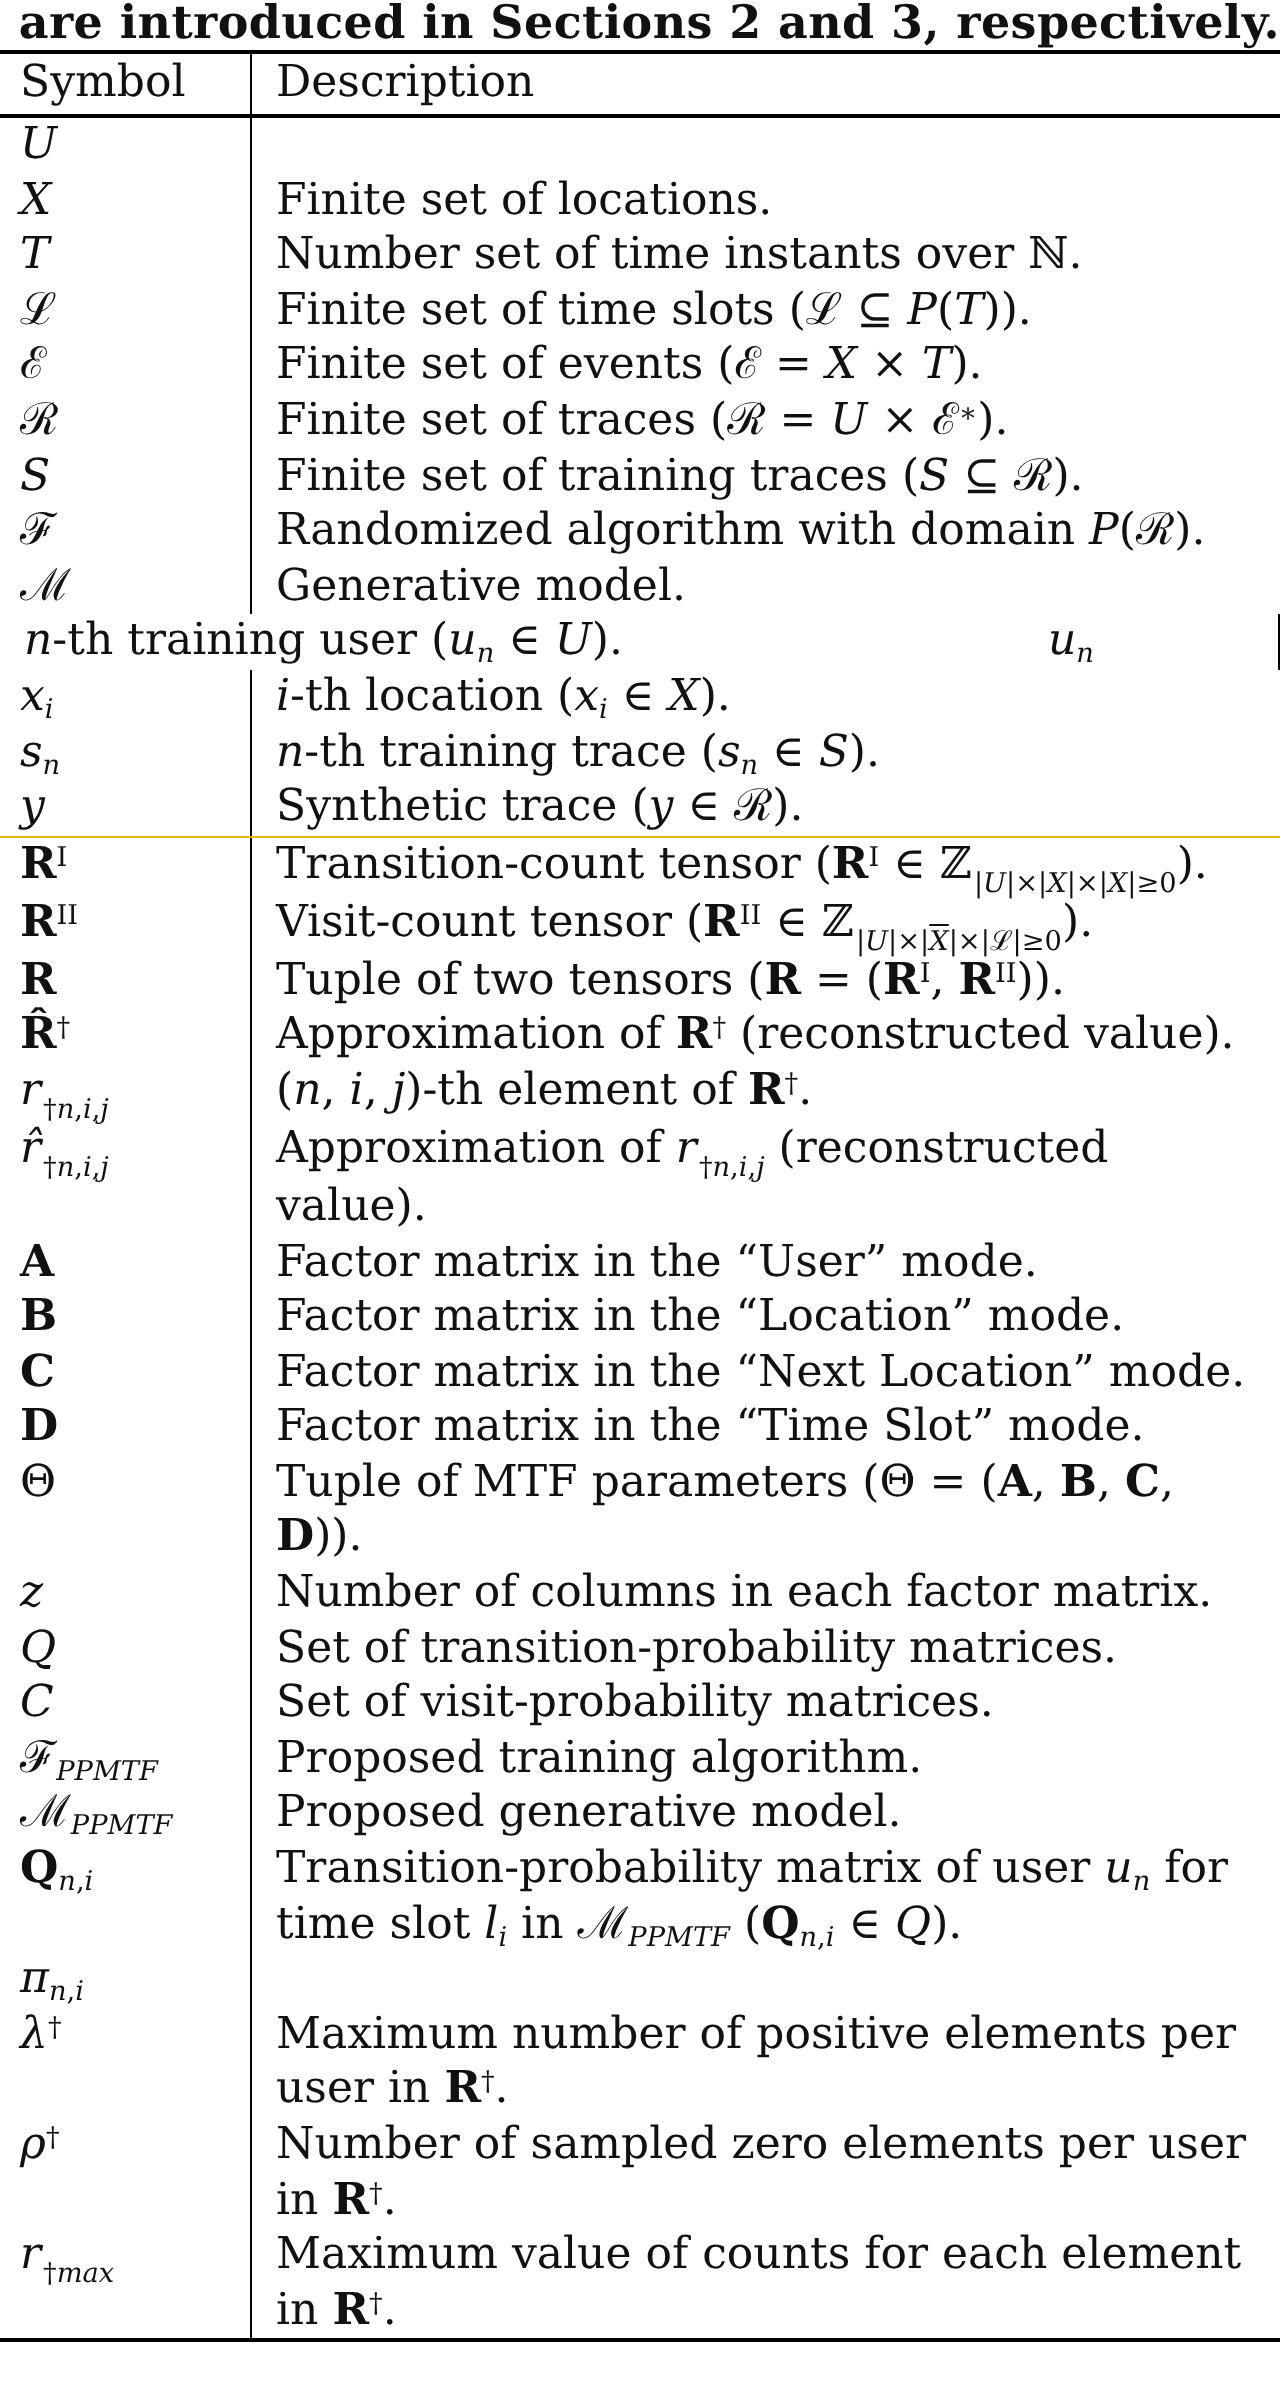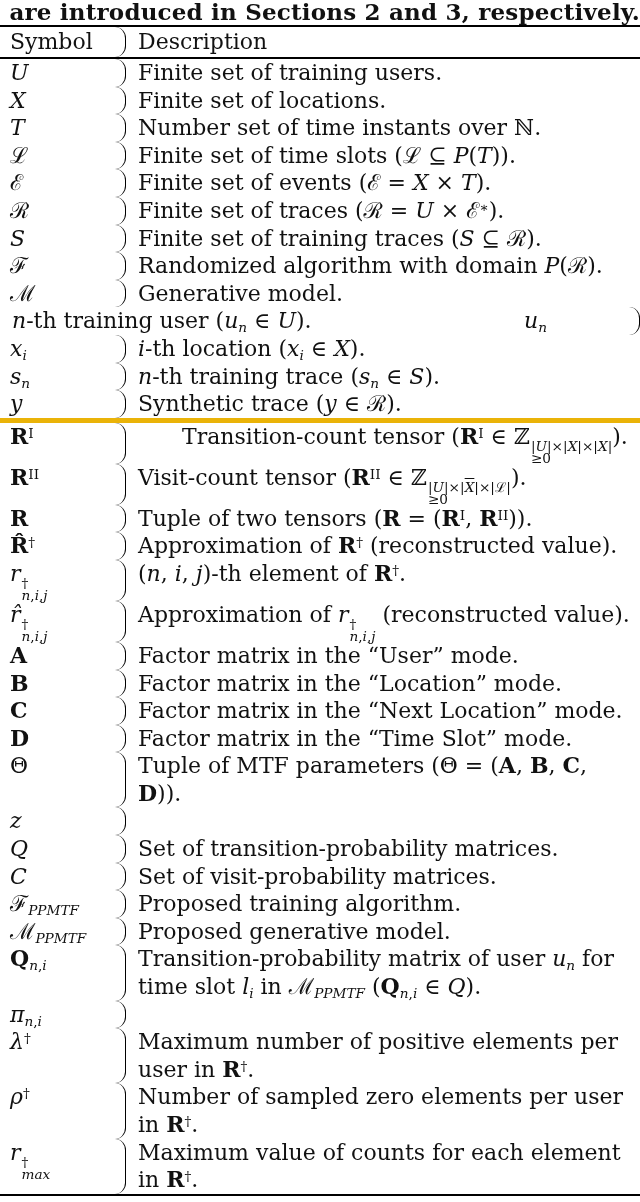--- a/index.html
+++ b/index.html
@@ -22,28 +22,27 @@
     letter-spacing: 0.2px;
     text-align: right;
   }
 
   .tbl {
     margin-top: 1px;
     border-top: 2px solid #000;
     border-bottom: 2.5px solid #000;
   }
   .row { display: flex; align-items: stretch; }
-  .row.rule-above { border-top: 5px solid #eab308; gap: 44px; }
+  .row.rule-above { border-top: 1px solid #eab308; }
 
   .cell { line-height: 27.6px; box-sizing: border-box; }
   .cell.sym {
     width: 126px; flex: 0 0 126px;
     border-right: 1.5px solid #000;
     padding: 0 4px 0 10px;
-    border-radius: 11px;
   }
   .cell.desc {
     flex: 1 1 auto;
     padding: 0 8px 0 12px;
   }
   .thead .cell { line-height: 30px; }
   .thead { border-bottom: 2px solid #000; }
 
   
   .cal { font-style: italic; font-family: "DejaVu Serif", serif; }
@@ -53,21 +52,21 @@
   i { font-style: italic; }
   b { font-weight: bold; }
 
   sup, sub { font-size: 0.62em; line-height: 0; }
   sup { vertical-align: 6px; }
   sub { vertical-align: -4px; }
 
   
   .stk {
     display: inline-flex;
-    flex-direction: column;
+    flex-direction: row;
     align-items: flex-start;
     vertical-align: -7px;
     font-size: 0.62em;
     margin-left: 1px;
   }
   .stk .up { line-height: 12px; display: block; }
   .stk .dn { line-height: 12px; display: block; }
 </style>
 </head>
 <body>
@@ -76,21 +75,20 @@
   <div class="intro">are introduced in Sections 2 and 3, respectively.</div>
 
   <div class="tbl">
     <div class="row thead">
       <div class="cell sym">Symbol</div>
       <div class="cell desc">Description</div>
     </div>
     <div id="rows">
         <div class="row">
           <div class="cell sym"><span class="cal">U</span></div>
-          <div class="cell desc">Finite set of training users.</div>
         </div>
         <div class="row">
           <div class="cell sym"><span class="cal">X</span></div>
           <div class="cell desc">Finite set of locations.</div>
         </div>
         <div class="row">
           <div class="cell sym"><span class="cal">T</span></div>
           <div class="cell desc">Number set of time instants over ℕ.</div>
         </div>
         <div class="row">
@@ -187,20 +185,21 @@
         <div class="row">
           <div class="cell sym"><b>D</b></div>
           <div class="cell desc">Factor matrix in the “Time Slot” mode.</div>
         </div>
         <div class="row">
           <div class="cell sym">Θ</div>
           <div class="cell desc">Tuple of MTF parameters (Θ = (<b>A</b>, <b>B</b>, <b>C</b>, <b>D</b>)).</div>
         </div>
         <div class="row">
           <div class="cell sym"><i>z</i></div>
+          <div class="cell desc">Number of columns in each factor matrix.</div>
         </div>
         <div class="row">
           <div class="cell sym"><span class="cal">Q</span></div>
           <div class="cell desc">Set of transition-probability matrices.</div>
         </div>
         <div class="row">
           <div class="cell sym"><span class="cal">C</span></div>
           <div class="cell desc">Set of visit-probability matrices.</div>
         </div>
         <div class="row">

